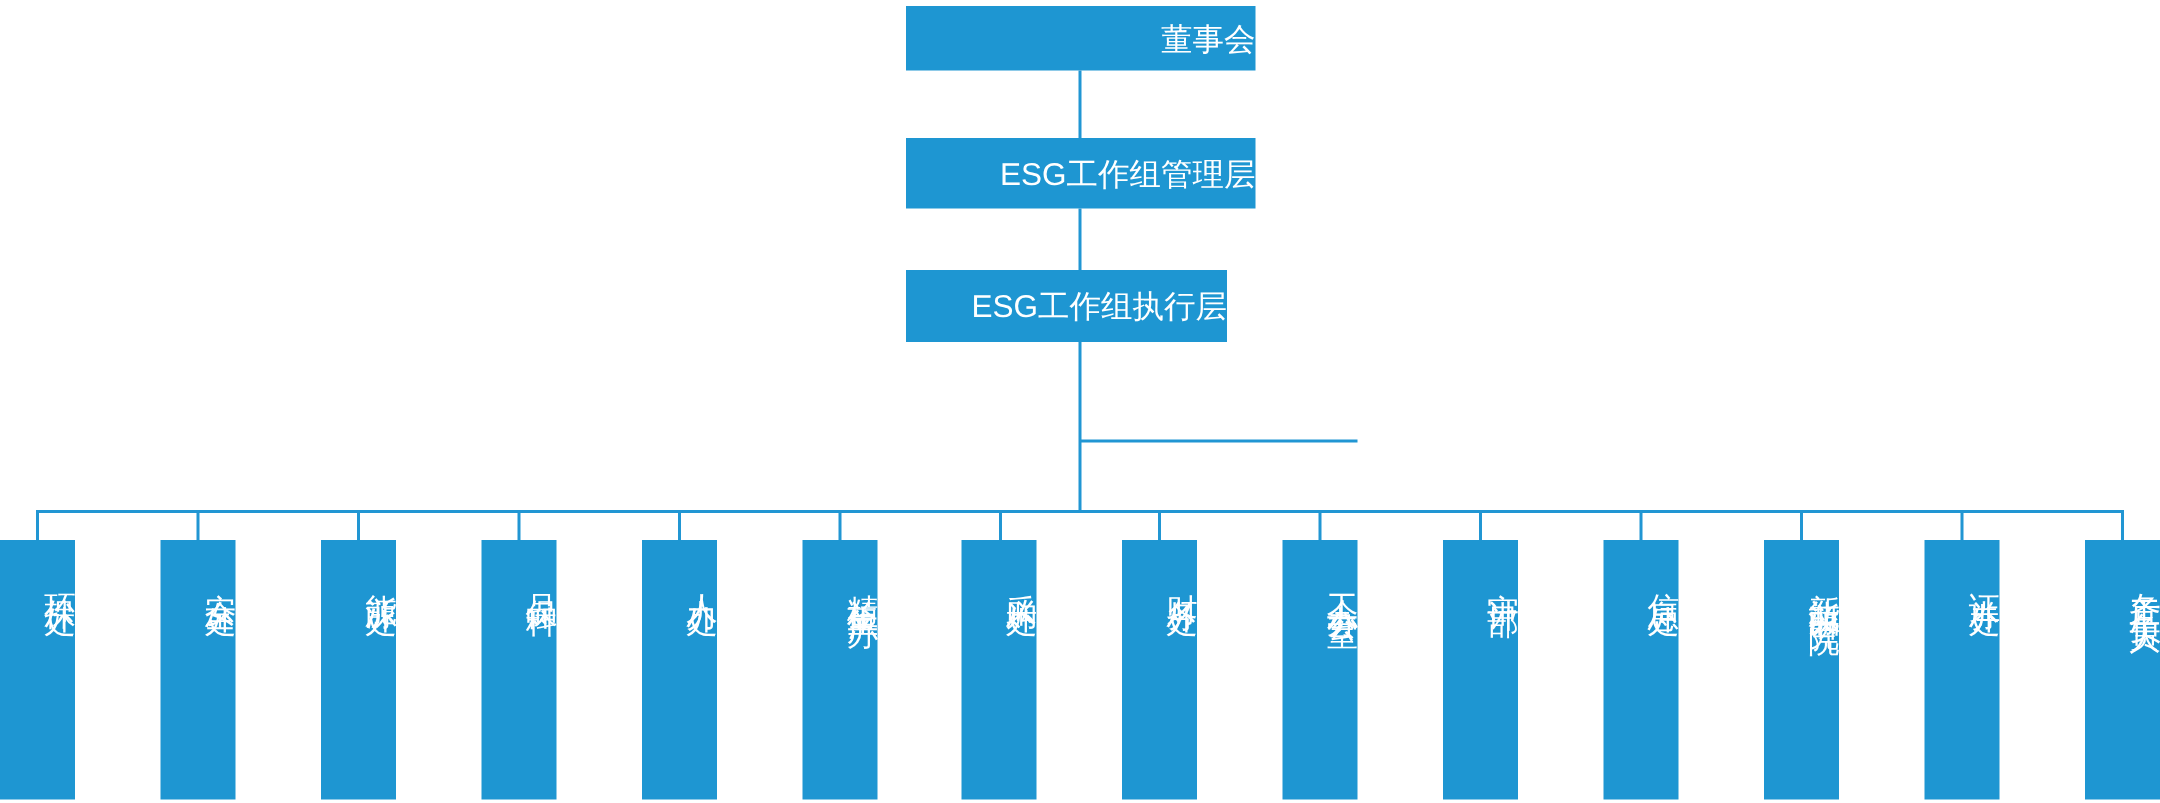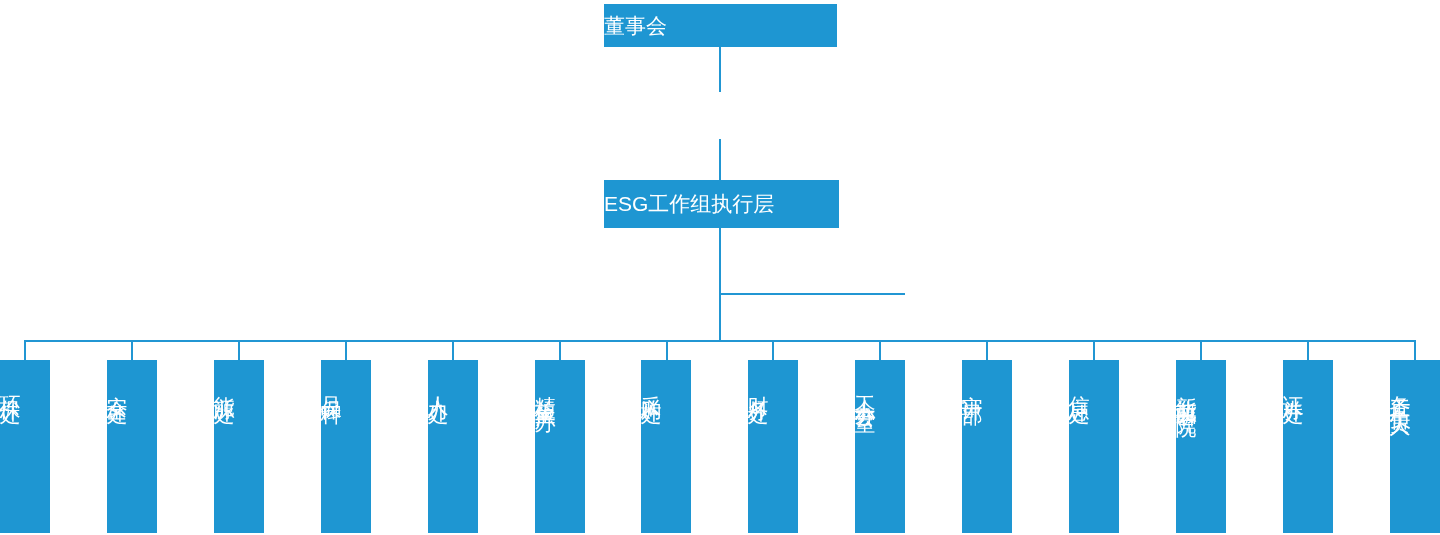--- a/index.html
+++ b/index.html
@@ -10,21 +10,21 @@
     background: var(--bg, #ffffff);
     font-family: "Liberation Sans", "DejaVu Sans", sans-serif;
     overflow: hidden;
   }
   .node {
     position: absolute;
     background: var(--box, #1E96D2);
     color: var(--text, #ffffff);
     display: flex;
     align-items: center;
-    justify-content: flex-start;
+    justify-content: flex-end;
     box-sizing: border-box;
   }
   .node.h { font-size: 21px; white-space: nowrap; }
   .node.v {
     width: 50px;
     top: 360px;
     height: 173px;
     align-items: flex-start;
     padding-top: 19px;
   }
@@ -42,22 +42,25 @@
 </style>
 </head>
 <body>
 
 <div class="chart">
 
   <div class="node h" style="left:604px; top:4px; width:233px; height:43px">
     <span>董事会</span>
   </div>
 
+  <div class="node h" style="left:604px; top:92px; width:233px; height:47px">
+    <span>ESG工作组管理层</span>
+  </div>
 
-  <div class="node h" style="left:604px; top:180px; width:235px; height:48px">
+  <div class="node h" style="left:604px; top:180px; width:214px; height:48px">
     <span>ESG工作组执行层</span>
   </div>
 
 
   <div class="line" style="left:719px; top:47px; width:2px; height:45px"></div>
   <div class="line" style="left:719px; top:139px; width:2px; height:41px"></div>
   <div class="line" style="left:719px; top:228px; width:2px; height:114px"></div>
   <div class="line" style="left:720px; top:293px; width:185px; height:2px"></div>
   <div class="line" style="left:24px; top:340px; width:1392px; height:2px"></div>
 

